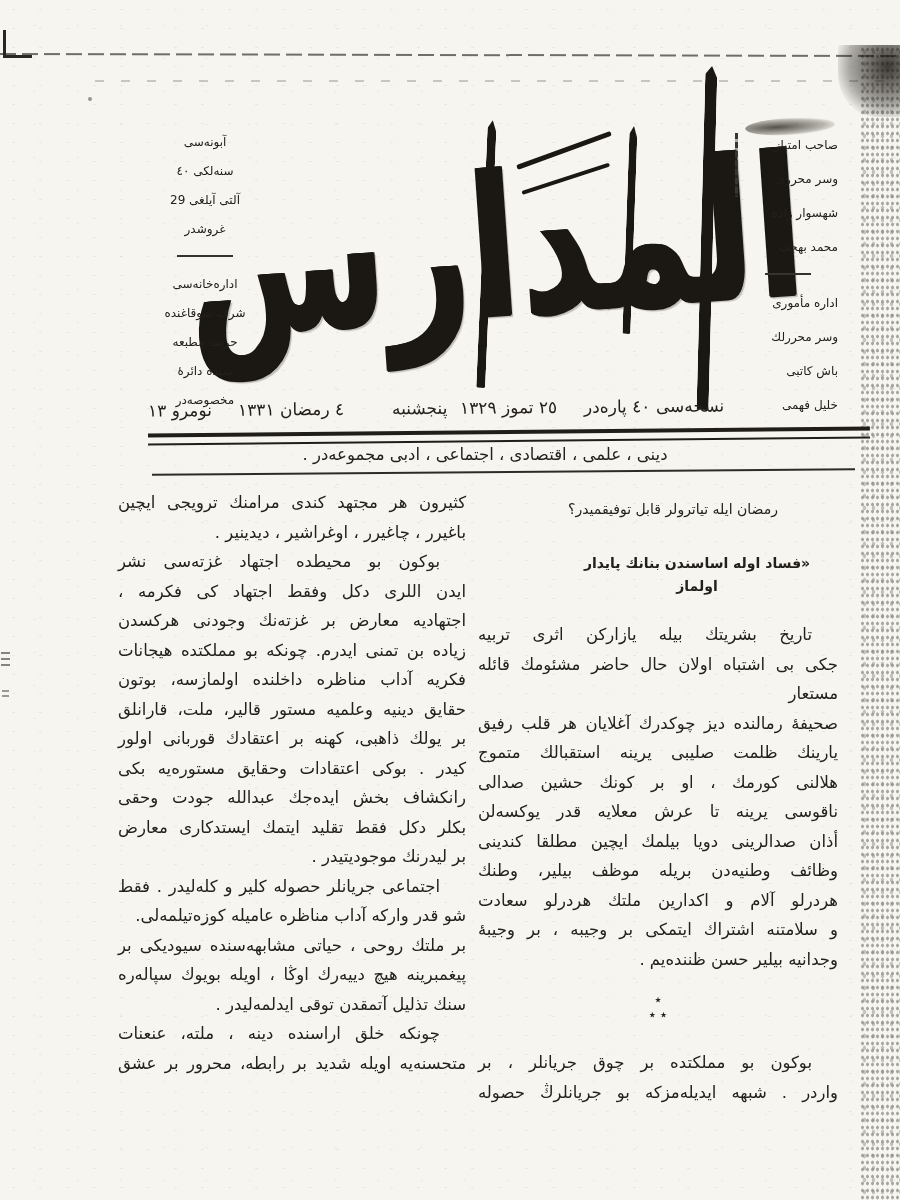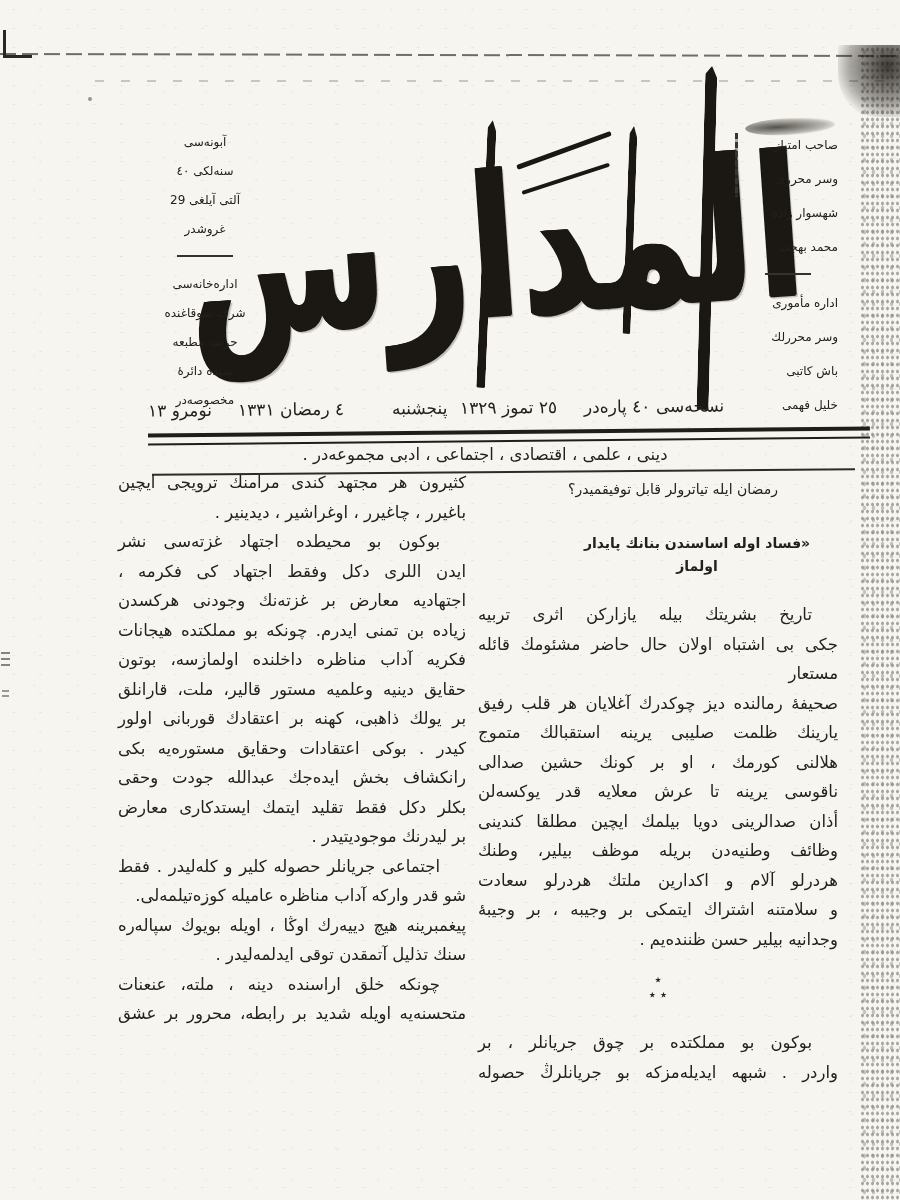--- a/index.html
+++ b/index.html
@@ -72,21 +72,21 @@
   .date-band span{position:absolute;top:0;white-space:nowrap;}
   .db-issue{left:8px;}  .db-hijri{left:98px;} .db-weekday{left:252px;}
   .db-rumi{left:320px;} .db-price{left:444px;}
   .rule-thick{position:absolute;left:148px;top:430px;width:722px;height:6px;
     border-top:4px solid #211e19;border-bottom:2px solid #211e19;transform:rotate(-.55deg);}
   .subtitle{position:absolute;left:35px;top:445px;width:900px;text-align:center;
     font-size:16.5px;}
   .rule-thin{position:absolute;left:152px;top:471px;width:703px;height:2px;
     background:#2e2b25;transform:rotate(-.45deg);}
   
-  .col{position:absolute;top:468px;font-size:16.5px;line-height:29.5px;}
+  .col{position:absolute;top:488px;font-size:16.5px;line-height:29.5px;}
   .col-right{left:478px;width:360px;}
   .col-left{left:118px;width:348px;}
   .art-title{text-align:center;font-size:14px;font-weight:normal;line-height:30px;
     margin:6px 6px 28px 36px;white-space:nowrap;}
   .epigraph{font-size:14px;line-height:23px;text-align:center;
     margin:4px 14px 22px 92px;font-weight:bold;}
   .para .line{text-align:justify;text-align-last:justify;}
   .para .line.end{text-align-last:right;}
   .para.indent .line:first-child{padding-right:26px;}
   .asterism{text-align:center;font-size:13px;line-height:15px;margin:18px 0 26px;color:#2a2620;}
@@ -203,20 +203,21 @@
         <div class="line">حقایق دینیه وعلمیه مستور قالیر، ملت، قارانلق</div>
         <div class="line">بر یولك ذاهبی، كهنه بر اعتقادك قوربانی اولور</div>
         <div class="line">كیدر . بوكی اعتقادات وحقایق مستوره‌یه بكی</div>
         <div class="line">رانكشاف بخش ایده‌جك عبدالله جودت وحقی</div>
         <div class="line">بكلر دكل فقط تقلید ایتمك ایستدكاری معارض</div>
         <div class="line end">بر لیدر‌نك موجودیتیدر .</div>
       </div>
     <div class="para indent">
         <div class="line">اجتماعی جریانلر حصوله كلیر و كله‌لیدر . فقط</div>
         <div class="line end">شو قدر واركه آداب مناظره عامیله كوزه‌تیلمه‌لی.</div>
+        <div class="line">بر ملتك روحی ، حیاتی مشابهه‌سنده سیودیكی بر</div>
         <div class="line">پیغمبرینه هیچ دییه‌رك اوڭا ، اویله بویوك سپاله‌ره</div>
         <div class="line end">سنك تذلیل آتمقدن توقی ایدلمه‌لیدر .</div>
       </div>
     <div class="para indent">
         <div class="line">چونكه خلق اراسنده دینه ، ملته، عنعنات</div>
         <div class="line">متحسنه‌یه اویله شدید بر رابطه، محرور بر عشق</div>
       </div>
   </div>
 
 </div>

